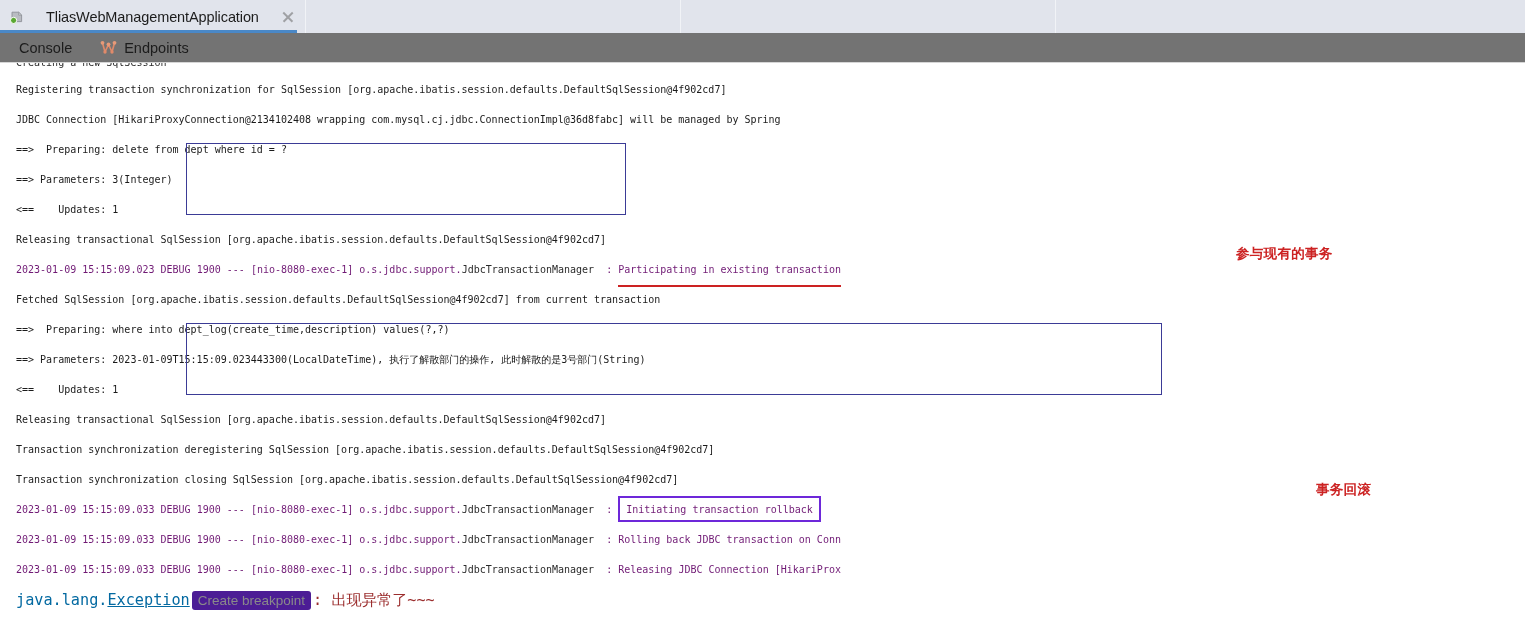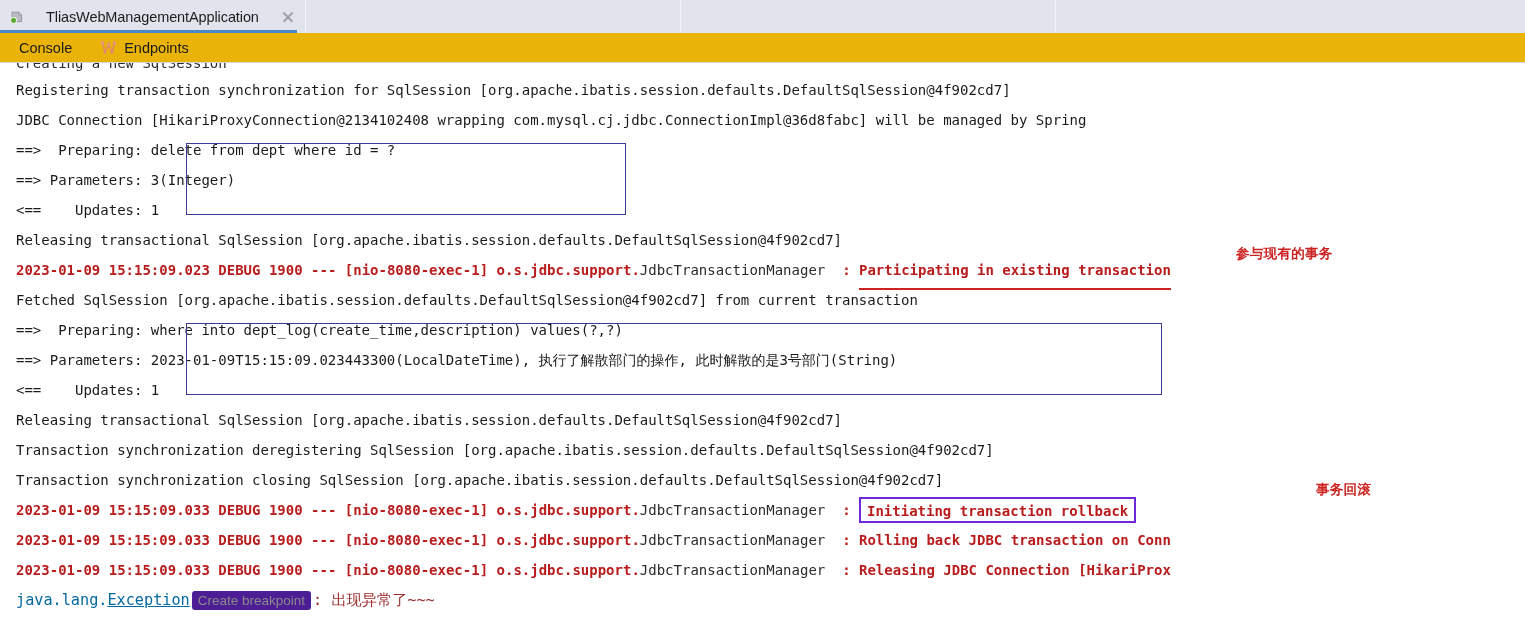--- a/index.html
+++ b/index.html
@@ -78,21 +78,21 @@
   
   .cfg-icon {
     position: relative;
     width: 16px; height: 16px;
     flex: 0 0 16px;
   }
 
   
   .toolrow {
     height: 30px;
-    background: #eab308;
+    background: #737373;
     border-bottom: 1px solid #d6d6d6;
     display: flex;
     align-items: center;
     padding-left: 5px;
     gap: 0;
   }
   .toolitem {
     display: flex;
     align-items: center;
     gap: 7px;
@@ -110,27 +110,27 @@
     height: 557px;
     background: #ffffff;
     overflow: hidden;
     padding-left: 16px;
   }
   .line {
     position: relative;
     height: 30px;
     line-height: 30px;
     font-family: "DejaVu Sans Mono", "Liberation Mono", monospace;
-    font-size: 14px;
+    font-size: 10px;
     color: #1a1a1a;
     white-space: pre;
     letter-spacing: 0px;
   }
   .line.clip-top { height: 12px; line-height: 0px; overflow: hidden; }
-  .gray  { color: #b91c1c; font-weight: bold; }
+  .gray  { color: #701a75; }
   .dark  { color: #2b2b2b; }
 
   
   .ann-underline {
     border-bottom: 2px solid #cc2222;
     padding-bottom: 10px;
   }
 
   
   .ann-box {

